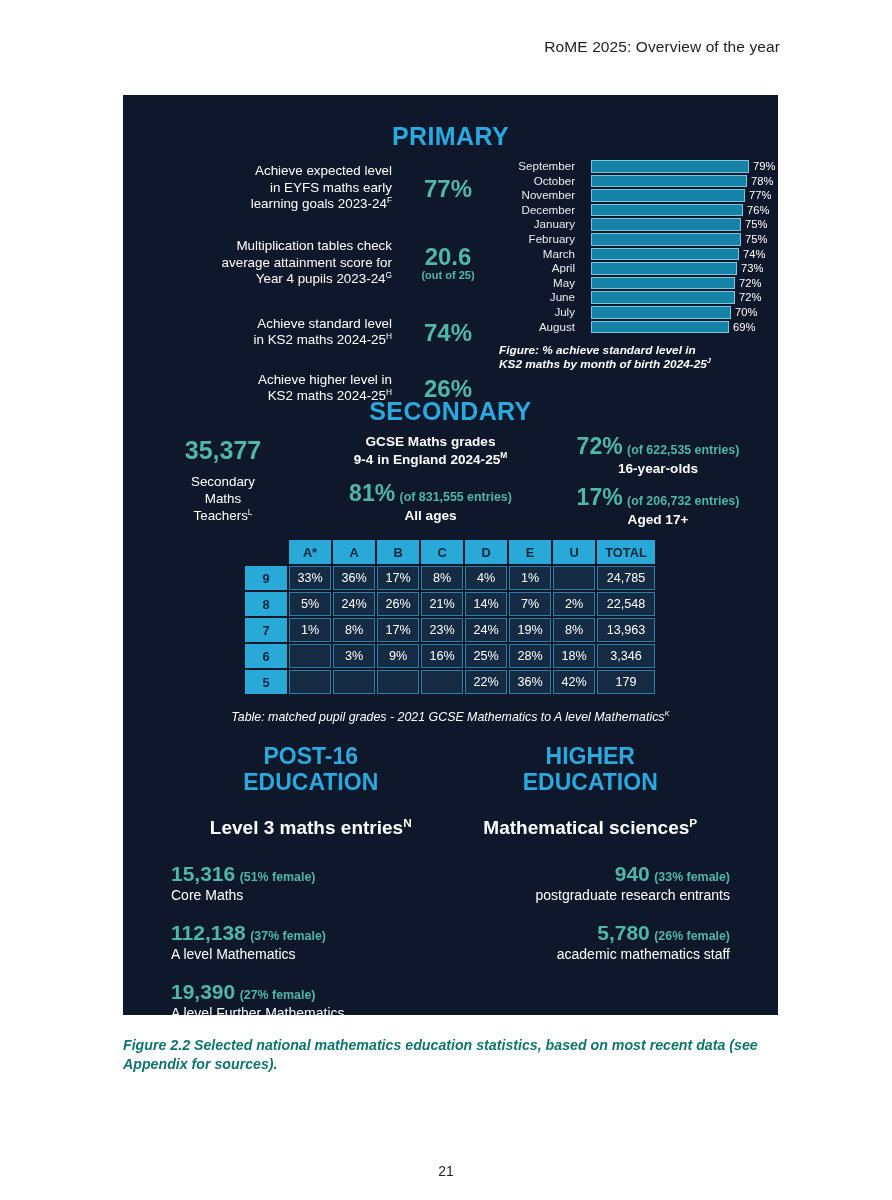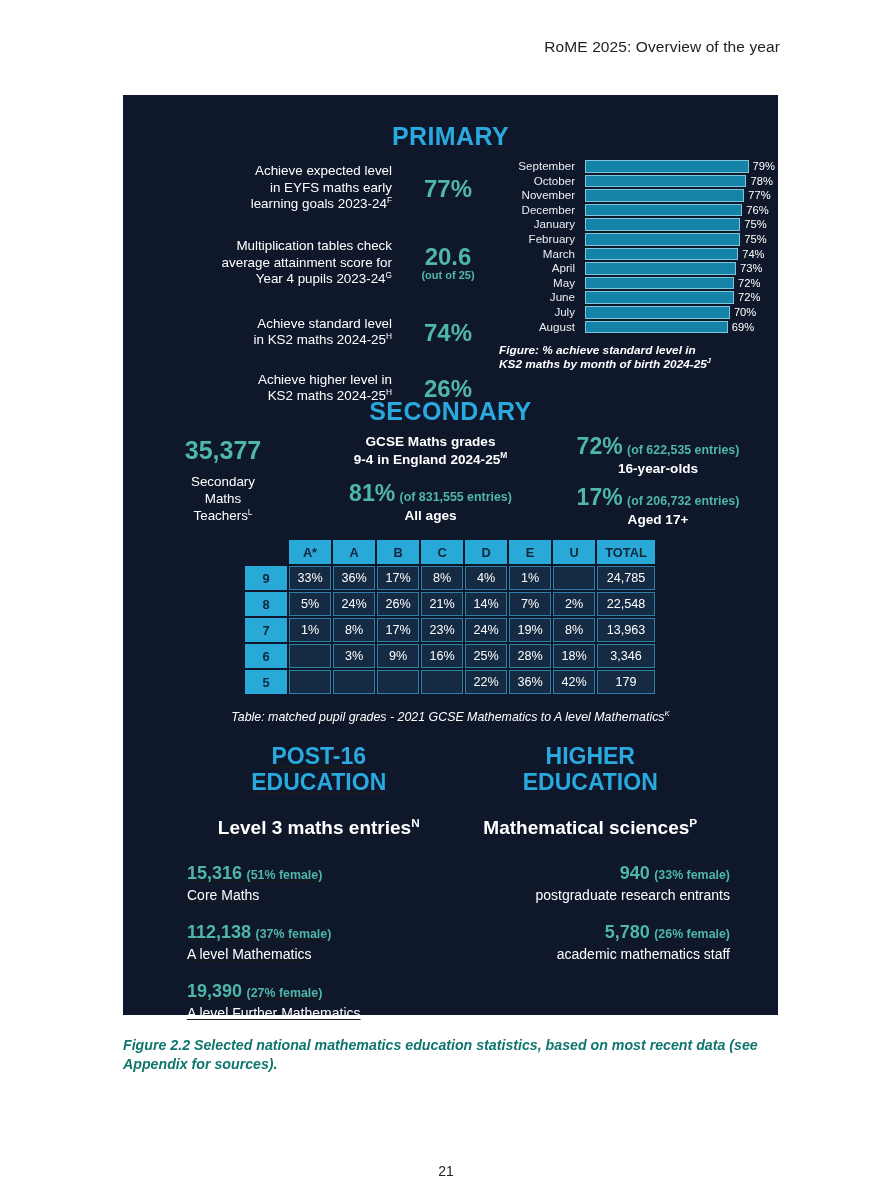--- a/index.html
+++ b/index.html
@@ -37,21 +37,21 @@
     width:86px;text-align:center;color:#4fb6ab;font-weight:bold;font-size:24px;
     line-height:25px;
   }
   .stat-row .val .sub{display:block;font-size:11px;font-weight:bold;line-height:13px;}
   .row-a{height:62px;} .row-b{height:72px;} .row-c{height:50px;} .row-d{height:46px;}
 
   
   .chart{position:absolute;left:372px;top:2px;width:268px;}
   .bar-row{display:flex;align-items:center;height:14.6px;}
   .bar-row .mlabel{
-    width:80px;text-align:right;padding-right:10px;color:#e9eef3;font-size:11.6px;
+    width:80px;text-align:right;padding-right:16px;color:#e9eef3;font-size:11.6px;
     line-height:14.6px;white-space:nowrap;
   }
   .bar-track{flex:1;position:relative;height:14.6px;}
   .bar{
     position:absolute;left:0;top:1px;height:12.6px;background:#1583a8;
     border:1px solid #7fc6dd;box-sizing:border-box;
   }
   .bar-val{
     position:absolute;top:0;color:#ffffff;font-size:11.2px;line-height:14.6px;
     padding-left:4px;white-space:nowrap;
@@ -91,29 +91,29 @@
   .gtable td.total{width:58px;}
   .gtable th.rowhead{width:24px;height:24px;}
   .tbl-cap{
     position:absolute;left:0;top:615px;width:100%;text-align:center;
     color:#ffffff;font-style:italic;font-size:12.4px;
   }
 
   
   .edu{position:absolute;top:648px;left:0;width:100%;display:flex;}
   .edu-col{width:50%;box-sizing:border-box;}
-  .edu-col-left{padding-left:64px;text-align:left;text-decoration:underline;}
+  .edu-col-left{padding-left:48px;text-align:left;}
   .edu-col-right{padding-right:48px;text-align:right;}
   .edu-head{
     color:#2aa9de;font-weight:bold;font-size:23px;line-height:26px;text-align:center;
     margin-bottom:22px;
   }
   .edu-sub{color:#ffffff;font-weight:bold;font-size:19px;text-align:center;margin-bottom:22px;}
   .edu-item{margin-bottom:16px;}
-  .edu-num{color:#4fb6ab;font-weight:bold;font-size:18px;line-height:25px;}
+  .edu-num{color:#4fb6ab;font-weight:bold;font-size:21px;line-height:25px;}
   .edu-fem{color:#4fb6ab;font-weight:bold;font-size:12.4px;}
   .edu-desc{color:#ffffff;font-size:14px;line-height:18px;}
 
   
   .fig-cap{
     position:absolute;left:123px;top:1036px;width:652px;
     color:#0f766e;font-style:italic;font-weight:bold;font-size:14.2px;line-height:19px;
   }
   .page-num{
     position:absolute;left:0;top:1163px;width:892px;text-align:center;

